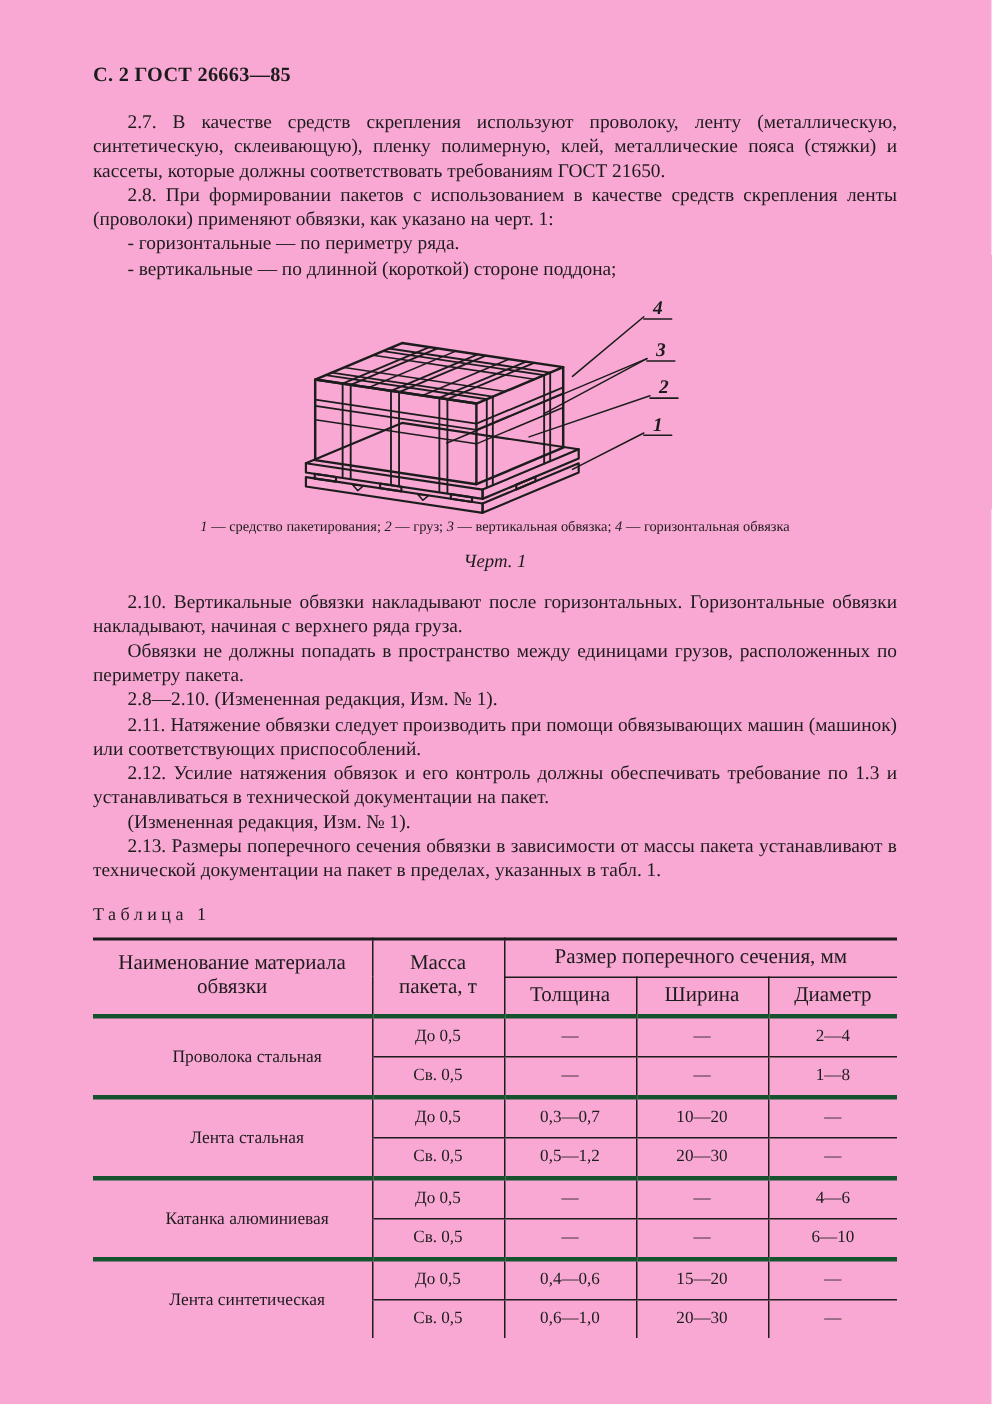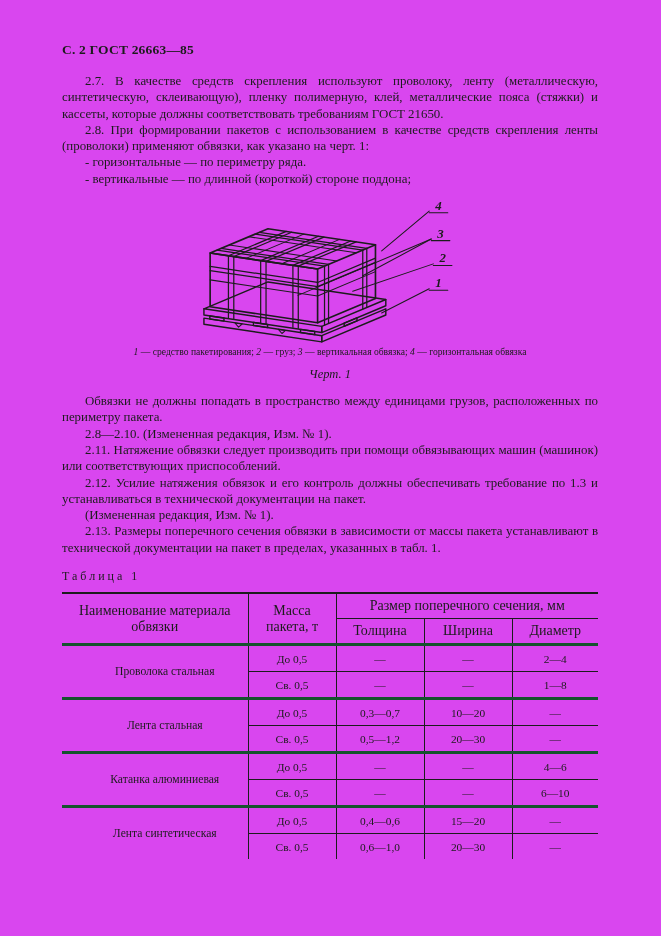--- a/index.html
+++ b/index.html
@@ -1,18 +1,18 @@
 <!DOCTYPE html>
 <html><head>
 <meta charset="utf-8">
 <style>
   html,body { margin:0; padding:0; background:#f7f7f6; }
   .page {
     position:relative; width:661px; height:936px; box-sizing:border-box;
-    background:#d946ef; color:#1c1c1c;
+    background:#f9a8d4; color:#1c1c1c;
     font-family:"Liberation Serif", serif;
     padding:42px 63px 0 62px; overflow:hidden;
   }
   .doc-header { font-weight:bold; font-size:13.5px; letter-spacing:0.2px; margin:0 0 15px 0; }
   .para { margin:0; font-size:12.9px; line-height:16.3px; text-align:justify; text-indent:23px; }
   .b { font-weight:normal; }
   .figure { margin-top:6px; text-align:center; }
   .figure svg { display:block; margin:0 auto; }
   .fig-caption { font-size:9.6px; margin-top:3px; color:#1c1c1c; }
   .fig-caption i { font-style:italic; }
@@ -125,20 +125,21 @@
         <text x="255" y="16">4</text>
         <text x="257" y="43">3</text>
         <text x="259" y="67">2</text>
         <text x="255" y="91">1</text>
       </g>
     </svg>
     <div class="fig-caption" id="fig-caption"><i>1</i> — средство пакетирования; <i>2</i> — груз; <i>3</i> — вертикальная обвязка; <i>4</i> — горизонтальная обвязка</div>
     <div class="fig-title">Черт. 1</div>
   </div>
 
+  <p class="para">2.10. Вертикальные обвязки накладывают после горизонтальных. Горизонтальные обвязки накладывают, начиная с верхнего ряда груза.</p>
   <p class="para">Обвязки не должны попадать в пространство между единицами грузов, расположенных по периметру пакета.</p>
   <p class="para"><span>2.8—2.10. </span><span class="b">(Измененная редакция, Изм. № 1).</span></p>
   <p class="para">2.11. Натяжение обвязки следует производить при помощи обвязывающих машин (машинок) или соответствующих приспособлений.</p>
   <p class="para">2.12. Усилие натяжения обвязок и его контроль должны обеспечивать требование по 1.3 и устанавливаться в технической документации на пакет.</p>
   <p class="para b">(Измененная редакция, Изм. № 1).</p>
   <p class="para">2.13. Размеры поперечного сечения обвязки в зависимости от массы пакета устанавливают в технической документации на пакет в пределах, указанных в табл. 1.</p>
 
   <div class="table-label">Таблица 1</div>
 
   <table class="gost">

